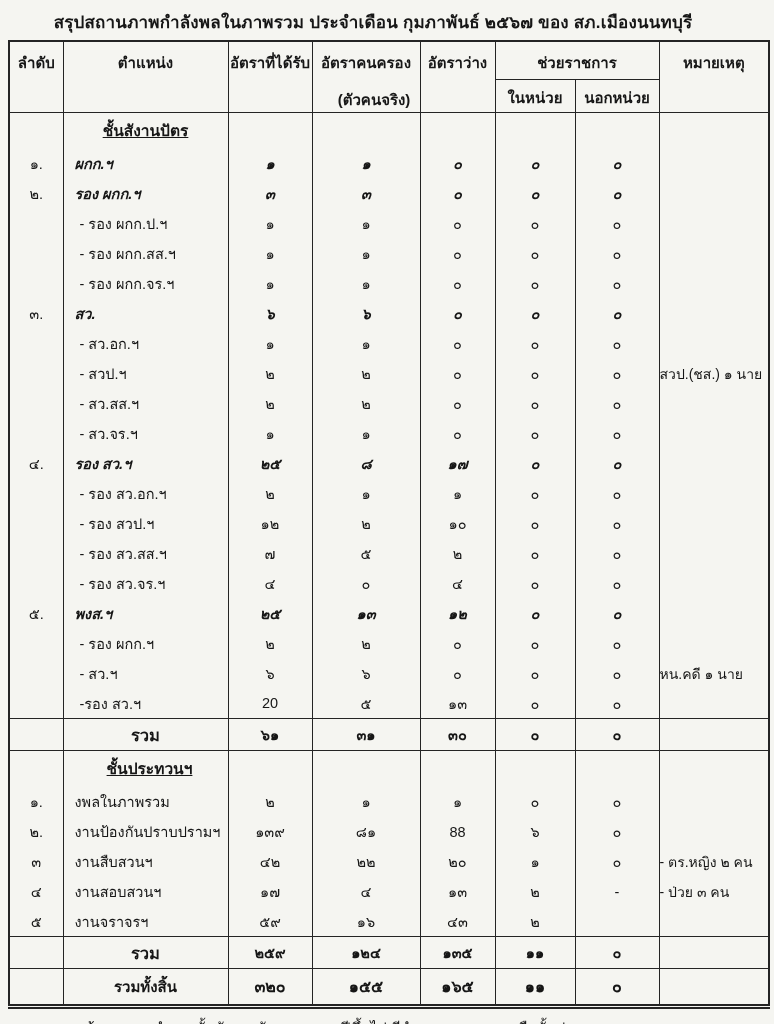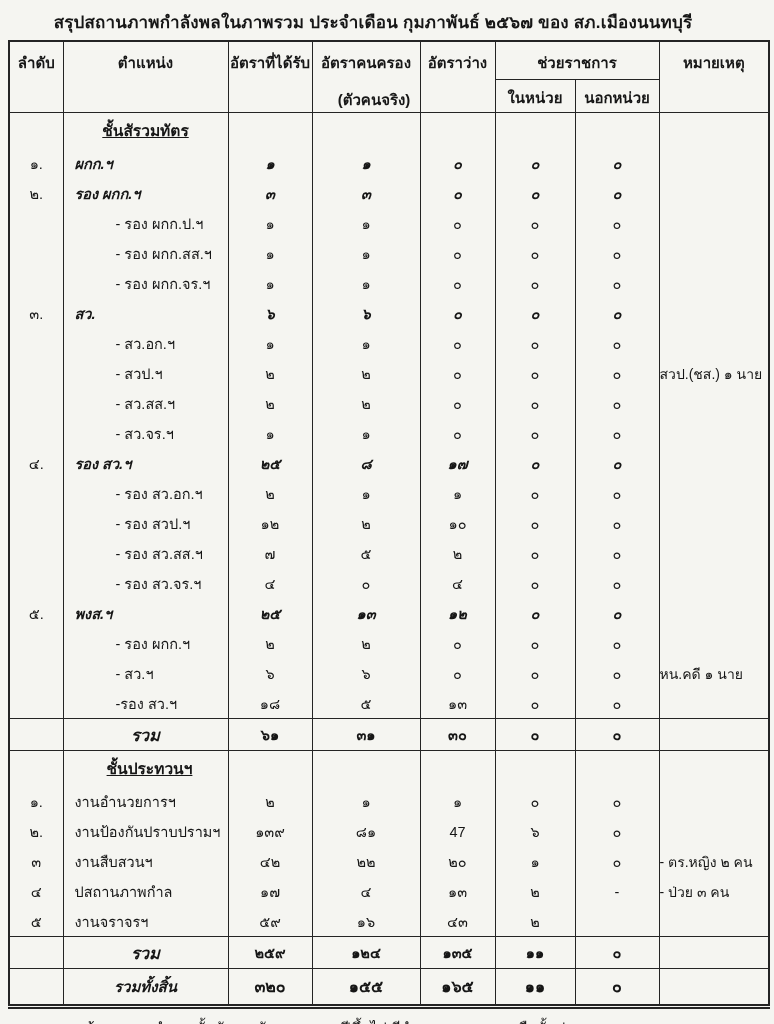--- a/index.html
+++ b/index.html
@@ -48,41 +48,41 @@
     border-bottom:1.5px solid var(--line);
     vertical-align:top;
     padding-top:9px;
   }
   thead tr.h1 th{height:33px;}
   thead tr.h2 th{height:30px;padding-top:4px;vertical-align:middle;}
   thead th.assist-group{border-bottom:1.5px solid var(--line);}
   thead th.two-line div.l2{font-weight:700;margin-top:13px;padding-left:16px;}
   tbody td{height:30px;}
   td.c-name{text-align:left;padding-left:11px;}
-  .row-sub td.c-name{padding-left:52px;}
+  .row-sub td.c-name{padding-left:16px;}
   .row-section td{height:36px;}
   .section-label{
     font-weight:700;
     text-decoration:underline;
     font-size:15.5px;
   }
   .row-main td.c-name,
   .row-main td.c-received,.row-main td.c-occupied,.row-main td.c-vacant,
   .row-main td.c-inunit,.row-main td.c-outunit{
     font-weight:700;font-style:italic;
   }
   .row-total td,.row-grand td{
     border-top:1.5px solid var(--line);
     border-bottom:1.5px solid var(--line);
     font-weight:700;
   }
   .row-total td{height:32px;}
   .row-grand td{height:38px;font-size:16px;}
   .row-total td.c-name,.row-grand td.c-name{
-    text-align:center;font-style:italic;font-size:16.5px;padding-left:0;
+    text-align:center;font-size:16.5px;padding-left:0;
   }
   .row-grand td.c-name{font-size:15px;}
   td.c-remark{text-align:left;font-size:14px;font-weight:400;font-style:normal;}
   .footnote{
     margin-top:7px;
     padding-left:4px;
     font-size:14.5px;
   }
   .footnote .fn-label{font-weight:700;text-decoration:underline;}
 </style>
@@ -118,21 +118,21 @@
         <th rowspan="2">หมายเหตุ</th>
       </tr>
       <tr class="h2">
         <th>ในหน่วย</th>
         <th>นอกหน่วย</th>
       </tr>
     </thead>
     <tbody id="tbody">
         <tr class="row-section">
           <td class="c-no"></td>
-          <td class="c-name" style="text-align: center; padding-left: 0px;"><span class="section-label">ชั้นสัรวมทัตร</span></td>
+          <td class="c-name" style="text-align: center; padding-left: 0px;"><span class="section-label">ชั้นสังานปัตร</span></td>
           <td class="c-received"></td>
           <td class="c-occupied"></td>
           <td class="c-vacant"></td>
           <td class="c-inunit"></td>
           <td class="c-outunit"></td>
           <td class="c-remark"></td>
         </tr>
         <tr class="row-main">
           <td class="c-no">๑.</td>
           <td class="c-name">ผกก.ฯ</td>
@@ -309,21 +309,21 @@
           <td class="c-received">๖</td>
           <td class="c-occupied">๖</td>
           <td class="c-vacant">๐</td>
           <td class="c-inunit">๐</td>
           <td class="c-outunit">๐</td>
           <td class="c-remark">หน.คดี ๑ นาย</td>
         </tr>
         <tr class="row-sub">
           <td class="c-no"></td>
           <td class="c-name">-รอง สว.ฯ</td>
-          <td class="c-received">๑๘</td>
+          <td class="c-received">20</td>
           <td class="c-occupied">๕</td>
           <td class="c-vacant">๑๓</td>
           <td class="c-inunit">๐</td>
           <td class="c-outunit">๐</td>
           <td class="c-remark"></td>
         </tr>
         <tr class="row-total">
           <td class="c-no"></td>
           <td class="c-name">รวม</td>
           <td class="c-received">๖๑</td>
@@ -338,51 +338,51 @@
           <td class="c-name" style="text-align: center; padding-left: 8px;"><span class="section-label">ชั้นประทวนฯ</span></td>
           <td class="c-received"></td>
           <td class="c-occupied"></td>
           <td class="c-vacant"></td>
           <td class="c-inunit"></td>
           <td class="c-outunit"></td>
           <td class="c-remark"></td>
         </tr>
         <tr class="row-plain">
           <td class="c-no">๑.</td>
-          <td class="c-name">งานอำนวยการฯ</td>
+          <td class="c-name">งพลในภาพรวม</td>
           <td class="c-received">๒</td>
           <td class="c-occupied">๑</td>
           <td class="c-vacant">๑</td>
           <td class="c-inunit">๐</td>
           <td class="c-outunit">๐</td>
           <td class="c-remark"></td>
         </tr>
         <tr class="row-plain">
           <td class="c-no">๒.</td>
           <td class="c-name">งานป้องกันปราบปรามฯ</td>
           <td class="c-received">๑๓๙</td>
           <td class="c-occupied">๘๑</td>
-          <td class="c-vacant">47</td>
+          <td class="c-vacant">88</td>
           <td class="c-inunit">๖</td>
           <td class="c-outunit">๐</td>
           <td class="c-remark"></td>
         </tr>
         <tr class="row-plain">
           <td class="c-no">๓</td>
           <td class="c-name">งานสืบสวนฯ</td>
           <td class="c-received">๔๒</td>
           <td class="c-occupied">๒๒</td>
           <td class="c-vacant">๒๐</td>
           <td class="c-inunit">๑</td>
           <td class="c-outunit">๐</td>
           <td class="c-remark">- ตร.หญิง ๒ คน</td>
         </tr>
         <tr class="row-plain">
           <td class="c-no">๔</td>
-          <td class="c-name">ปสถานภาพกำล</td>
+          <td class="c-name">งานสอบสวนฯ</td>
           <td class="c-received">๑๗</td>
           <td class="c-occupied">๔</td>
           <td class="c-vacant">๑๓</td>
           <td class="c-inunit">๒</td>
           <td class="c-outunit">-</td>
           <td class="c-remark">- ป่วย ๓ คน</td>
         </tr>
         <tr class="row-plain">
           <td class="c-no">๕</td>
           <td class="c-name">งานจราจรฯ</td>

